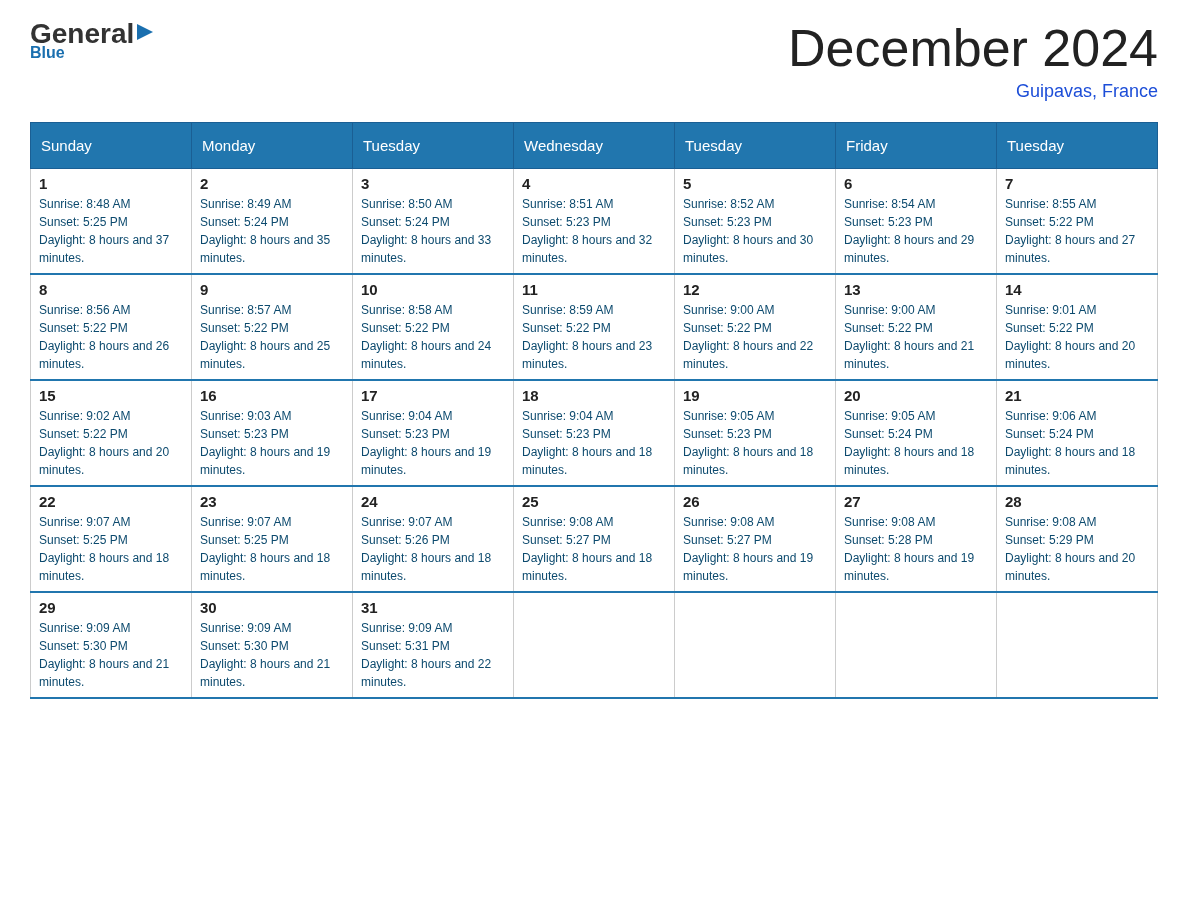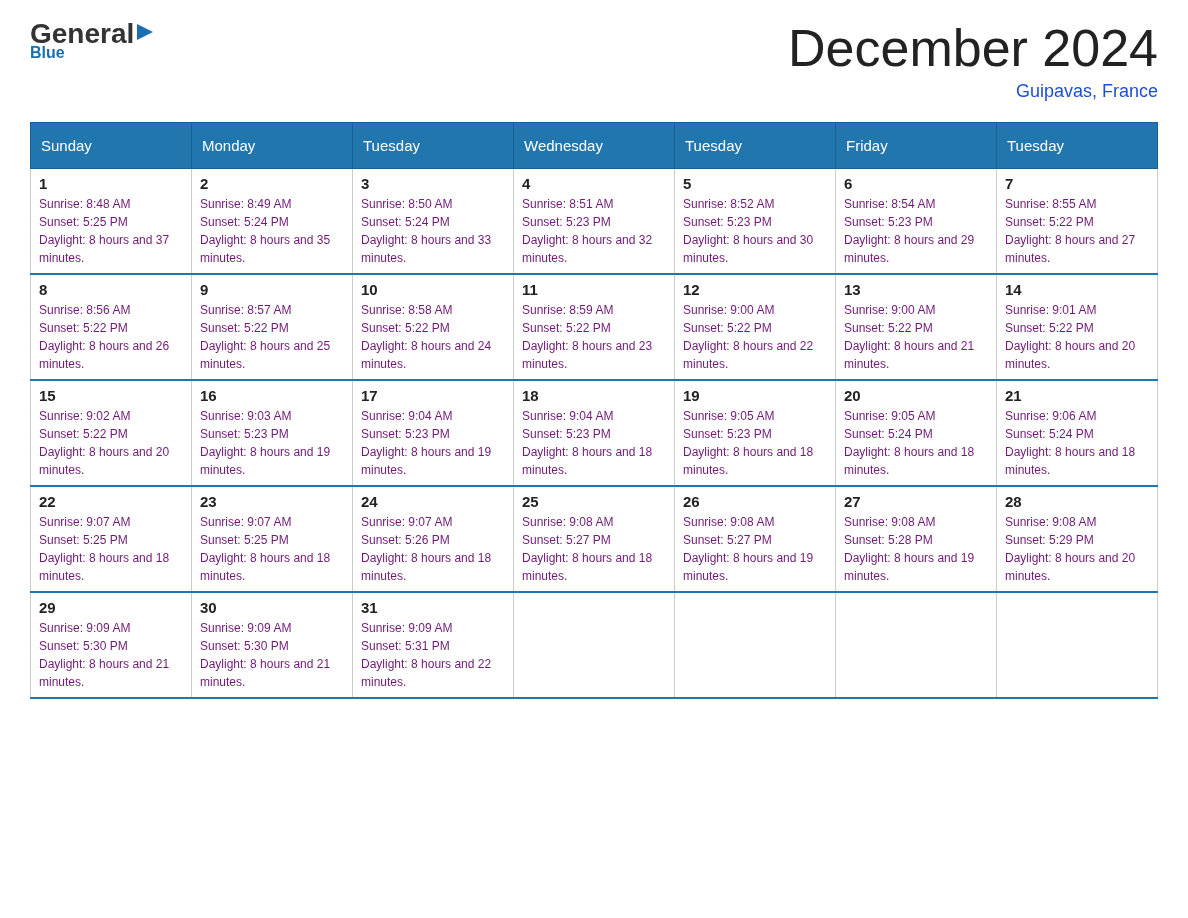--- a/index.html
+++ b/index.html
@@ -72,21 +72,21 @@
     .day-num {
       font-size: 15px;
       font-weight: bold;
       color: #222;
       display: block;
       margin-bottom: 3px;
     }
     .day-info {
       font-size: 12px;
       line-height: 1.5;
-      color: #701a75;
+      color: #0c4a6e;
     }
     tbody tr td:empty {
       background: #fff;
     }
     tbody tr {
       border-bottom: 2px solid #2176ae;
     }
   </style>
 </head>
 <body>

